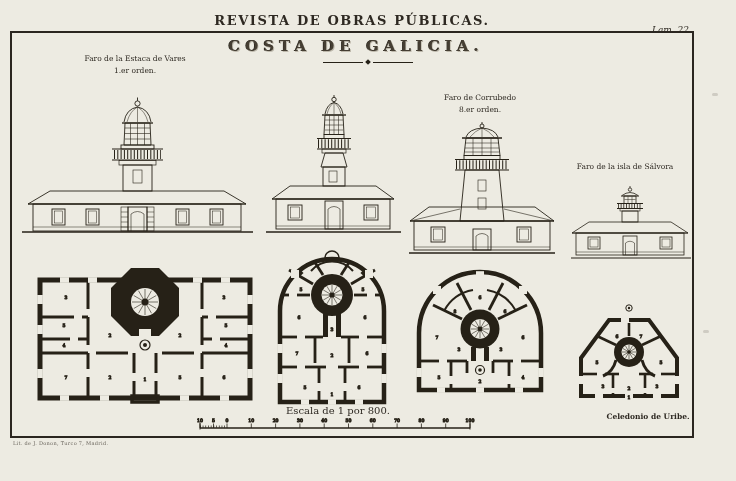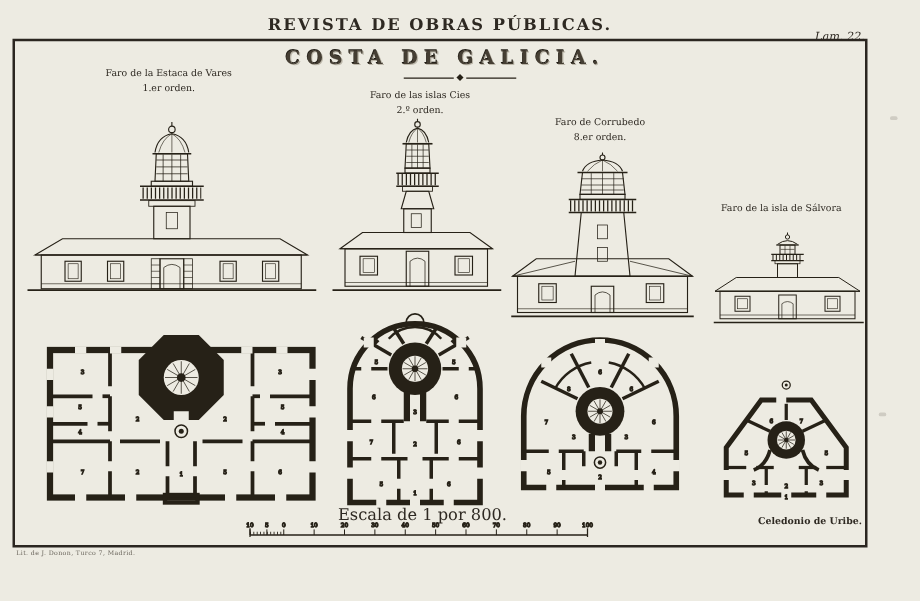--- a/index.html
+++ b/index.html
@@ -10,21 +10,21 @@
   .ctr{transform:translateX(-50%);text-align:center;}
   .journal{font-size:13px;font-weight:700;letter-spacing:1.6px;color:#2e2922;text-align:right;}
   .plate-num{font-size:9px;font-style:italic;color:#2e2922;}
   .frame{border:2px solid #2b2620;}
   .plate-title{font-size:15px;font-weight:700;letter-spacing:5px;color:#453e33;
     text-shadow:0.9px 0.9px 0 #bdb8ab, -0.4px -0.4px 0 #1f1b14;}
   .orn{display:flex;align-items:center;gap:3px;justify-content:center;}
   .orn .bar{width:40px;height:1px;background:var(--ink);}
   .orn .dia{width:4px;height:4px;background:var(--ink);transform:rotate(45deg);}
   .lh-label{font-size:7.5px;line-height:1.55;color:#2e2922;width:180px;}
-  .scale-label{font-size:13px;color:#2e2922;}
+  .scale-label{font-size:10px;color:#2e2922;}
   .signature{font-size:7.5px;color:#2e2922;font-weight:bold;}
   .imprint{font-size:5px;color:#6a655c;letter-spacing:0.3px;}
   .speck{position:absolute;width:6px;height:3px;background:#8a857c;opacity:.3;border-radius:2px;}
   svg{overflow:visible;display:block;}
   .ln{stroke:var(--ink);fill:none;}
   .blk{fill:var(--ink);stroke:none;}
   .pap{fill:var(--paper);stroke:none;}
   .room-num{font:4.6px "DejaVu Serif",serif;fill:var(--ink);text-anchor:middle;}
   .tick-num{font:4.6px "DejaVu Serif",serif;fill:var(--ink);text-anchor:middle;}
 </style>
@@ -41,24 +41,20 @@
   <div class="abs ctr plate-title" style="left:356px;top:37px;">COSTA DE GALICIA.</div>
   <div class="abs ctr orn" style="left:368px;top:60px;width:100px;">
     <span class="bar"></span>
     <span class="dia"></span>
     <span class="bar"></span>
   </div>
 
   <div class="abs ctr lh-label" style="left:135px;top:53px;">
     <div>Faro de la Estaca de Vares</div>
     <div>1.er orden.</div>
-  </div>
-  <div class="abs ctr lh-label" style="left:336px;top:70px;">
-    <div>Faro de las islas Cies</div>
-    <div>2.º orden.</div>
   </div>
   <div class="abs ctr lh-label" style="left:480px;top:92px;">
     <div>Faro de Corrubedo</div>
     <div>8.er orden.</div>
   </div>
   <div class="abs ctr lh-label" style="left:625px;top:161px;">
     <div>Faro de la isla de Sálvora</div>
   </div>
 
   <svg class="abs" style="left:20px;top:97px;" width="235" height="140" viewBox="0 0 235 140">

